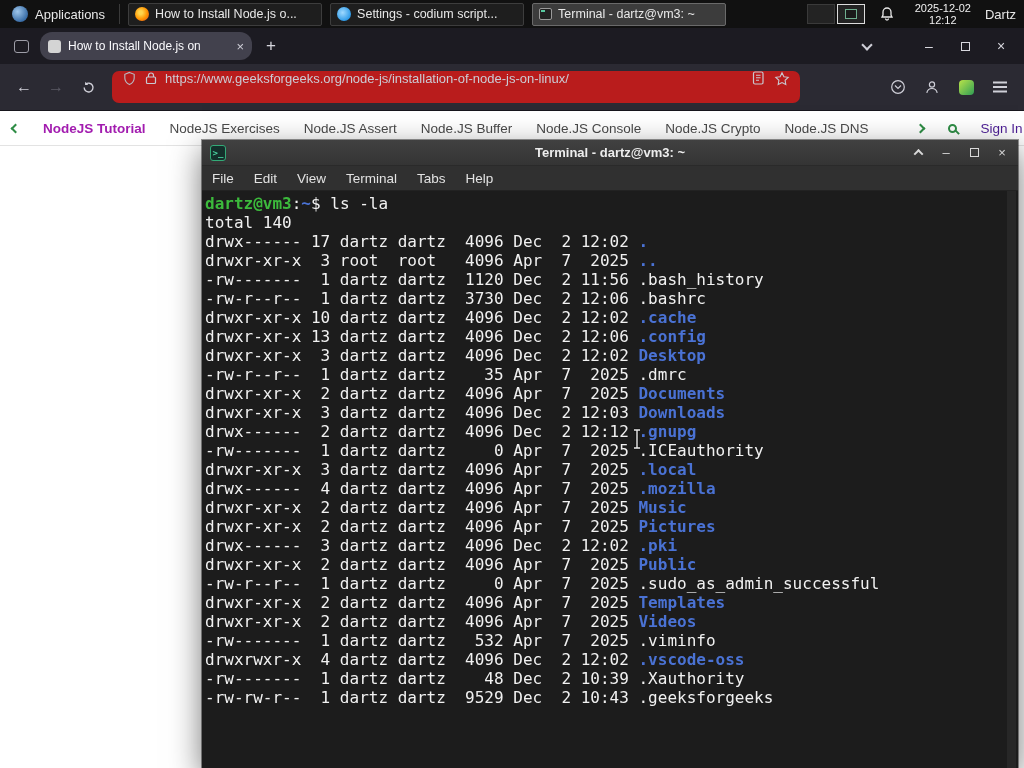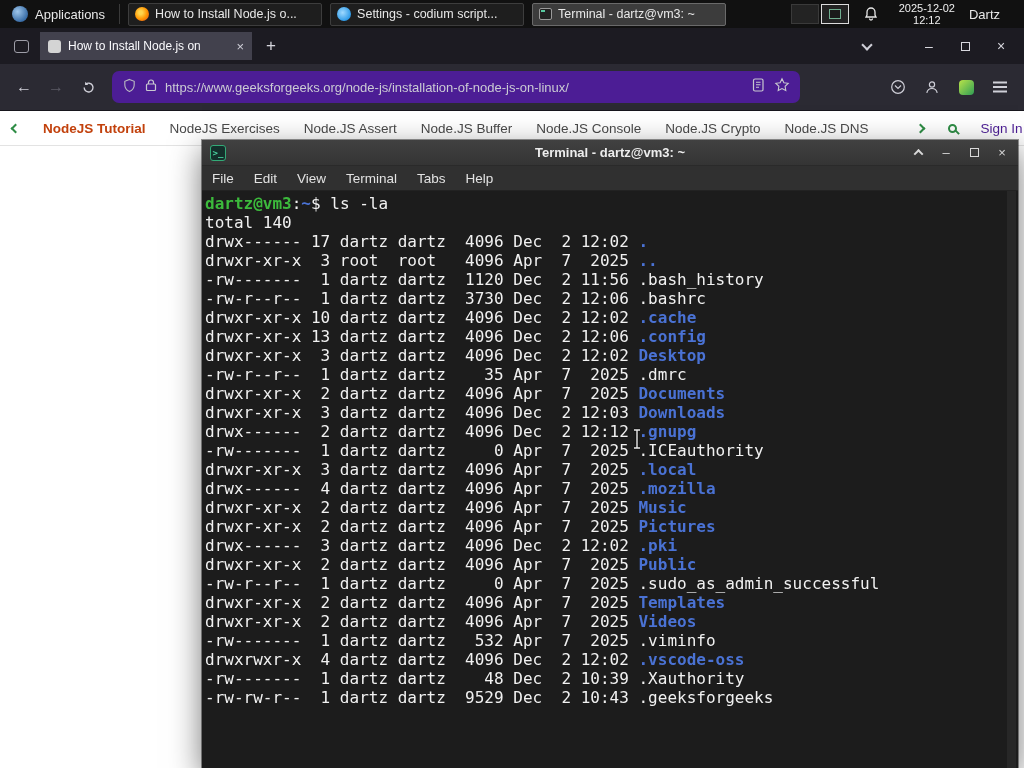--- a/index.html
+++ b/index.html
@@ -29,62 +29,62 @@
     background:radial-gradient(circle at 40% 40%,#9fd9ff,#2f9be8 70%);}
   .ico-termtask{width:13px;height:12px;flex:none;background:#222;border:1px solid #9a9a9a;border-radius:2px;position:relative;}
   .ico-termtask::after{content:"";position:absolute;left:1px;top:1px;width:4px;height:2px;background:#58c9a0;}
   .pspacer{flex:1;}
   .pager{display:flex;gap:2px;align-items:center;}
   .pager-cell{width:28px;height:20px;background:#232323;border:1px solid #3a3a3a;}
   .pager-cell.active{border:1px solid #dcdcdc;display:flex;align-items:center;justify-content:center;}
   .pager-mini{width:12px;height:10px;background:#1a1a1a;border:1px solid #6fae8f;}
   .bell{display:flex;align-items:center;margin:0 6px;}
   .clock{text-align:center;font-size:11px;line-height:12px;color:#f0f0f0;margin:0 6px;}
-  .puser{font-size:13px;margin-right:18px;}
+  .puser{font-size:13px;margin-right:2px;}
 
   
   .ff-tabbar{position:absolute;left:0;top:28px;width:1024px;height:36px;background:#1c1b22;
     display:flex;align-items:center;padding:0 8px;gap:6px;}
   .ffview{width:26px;height:26px;border-radius:4px;display:flex;align-items:center;justify-content:center;}
   .ffview-ico{width:15px;height:13px;border:1.5px solid #9e9ea8;border-radius:3px;}
-  .tab{width:212px;height:28px;background:#42414d;border-radius:0;display:flex;align-items:center;
+  .tab{width:212px;height:28px;background:#42414d;border-radius:12px;display:flex;align-items:center;
     gap:7px;padding:0 8px;color:#fbfbfe;font-size:12px;}
   .favicon{width:13px;height:13px;border-radius:3px;background:#d4d4d4;flex:none;}
   .tab-title{flex:1;overflow:hidden;white-space:nowrap;
     -webkit-mask-image:linear-gradient(90deg,#000 80%,transparent);mask-image:linear-gradient(90deg,#000 80%,transparent);}
   .tab-close{color:#cfcfd8;font-size:13px;line-height:1;}
   .newtab{width:26px;height:26px;display:flex;align-items:center;justify-content:center;
     color:#d7d7de;font-size:17px;border-radius:4px;}
   .tb-spacer{flex:1;}
   .chev-down{width:8px;height:8px;border-right:2px solid #cfcfd8;border-bottom:2px solid #cfcfd8;
     transform:rotate(45deg);margin:-3px 0 0 0;}
   .winbtn{width:30px;height:26px;display:flex;align-items:center;justify-content:center;
     color:#d7d7de;font-size:14px;}
   .maxbox{width:9px;height:9px;border:1.5px solid #d7d7de;}
   .ff-toolbar{position:absolute;left:0;top:64px;width:1024px;height:47px;background:#2b2a33;
     display:flex;align-items:center;padding:0 10px;gap:4px;border-bottom:1px solid #17161d;}
   .navbtn{width:28px;height:28px;display:flex;align-items:center;justify-content:center;
     color:#cfcfd8;font-size:16px;border-radius:4px;}
   .navbtn.dim{color:#5c5b66;}
-  .urlbar{flex:0 0 688px;height:32px;margin-left:6px;background:#4c1d95;border-radius:7px;
-    display:flex;align-items:center;gap:8px;padding:0 10px;}
+  .urlbar{flex:0 0 688px;height:32px;margin-left:6px;background:#b91c1c;border-radius:7px;
+    display:flex;gap:8px;padding:0 10px;}
   .url-text{flex:1;font-size:13px;color:#cbcbd4;white-space:nowrap;overflow:hidden;}
   .tool-right{margin-left:auto;display:flex;align-items:center;gap:6px;}
   .ext-ico{width:15px;height:15px;border-radius:4px;
     background:linear-gradient(135deg,#b9e34a,#2f9e55);}
   .hamb{width:14px;height:2px;background:#cfcfd8;box-shadow:0 -4.5px 0 #cfcfd8,0 4.5px 0 #cfcfd8;}
 
   
   .gfg-nav{position:absolute;left:0;top:111px;width:1024px;height:35px;background:#fff;
     border-bottom:1px solid #e3e3e3;display:flex;align-items:center;gap:24px;padding:0 12px;
     font-size:13.5px;color:#4a4a4a;z-index:5;}
   .gchev{width:7px;height:7px;border-right:2.2px solid var(--accent-green);border-bottom:2.2px solid var(--accent-green);flex:none;}
   .gchev.left{transform:rotate(135deg);}
   .gchev.right{transform:rotate(-45deg);}
-  .gfg-item.first{font-weight:bold;color:#c2410c;white-space:nowrap;}
+  .gfg-item.first{font-weight:bold;color:#a21caf;white-space:nowrap;}
   .gfg-item{white-space:nowrap;}
   .gfg-item.clip{width:34px;overflow:hidden;}
   .mag{width:9px;height:9px;border:2px solid var(--accent-green);border-radius:50%;position:relative;flex:none;}
   .mag::after{content:"";position:absolute;width:6px;height:2px;background:var(--accent-green);
     transform:rotate(45deg);right:-5px;bottom:-2px;}
   .signin{color:#4c1d95;font-weight:500;white-space:nowrap;}
   .page-bg{position:absolute;left:0;top:147px;width:1024px;height:621px;background:#fff;}
 
   
   .term{position:absolute;left:202px;top:140px;width:816px;height:628px;z-index:50;

